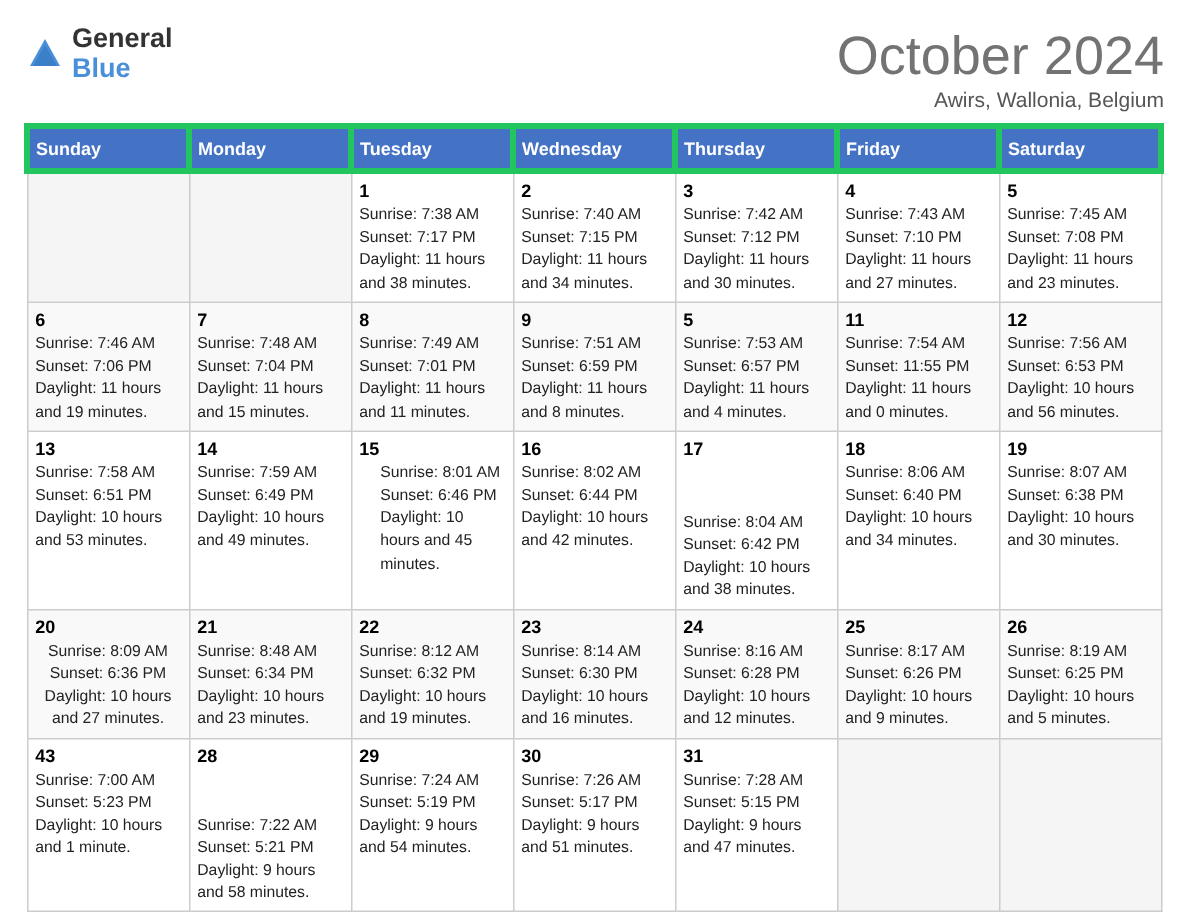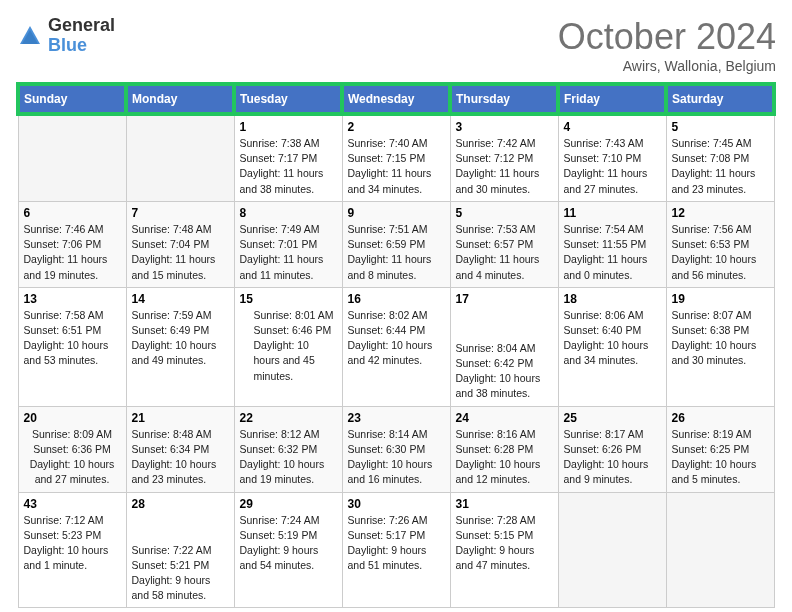--- a/index.html
+++ b/index.html
@@ -287,21 +287,21 @@
         <td>
           <span class="day-number">26</span>
           <div class="day-info" style="white-space: pre-line;">Sunrise: 8:19 AM
 Sunset: 6:25 PM
 Daylight: 10 hours and 5 minutes.</div>
         </td>
       </tr>
       <tr>
         <td>
           <span class="day-number">43</span>
-          <div class="day-info" style="white-space: pre-line;">Sunrise: 7:12 AM
+          <div class="day-info" style="white-space: pre-line;">Sunrise: 7:00 AM
 Sunset: 5:23 PM
 Daylight: 10 hours and 1 minute.</div>
         </td>
         <td>
           <span class="day-number">28</span>
           <div class="day-info" style="white-space: pre-line; margin-top: 32px;">Sunrise: 7:22 AM
 Sunset: 5:21 PM
 Daylight: 9 hours and 58 minutes.</div>
         </td>
         <td>

